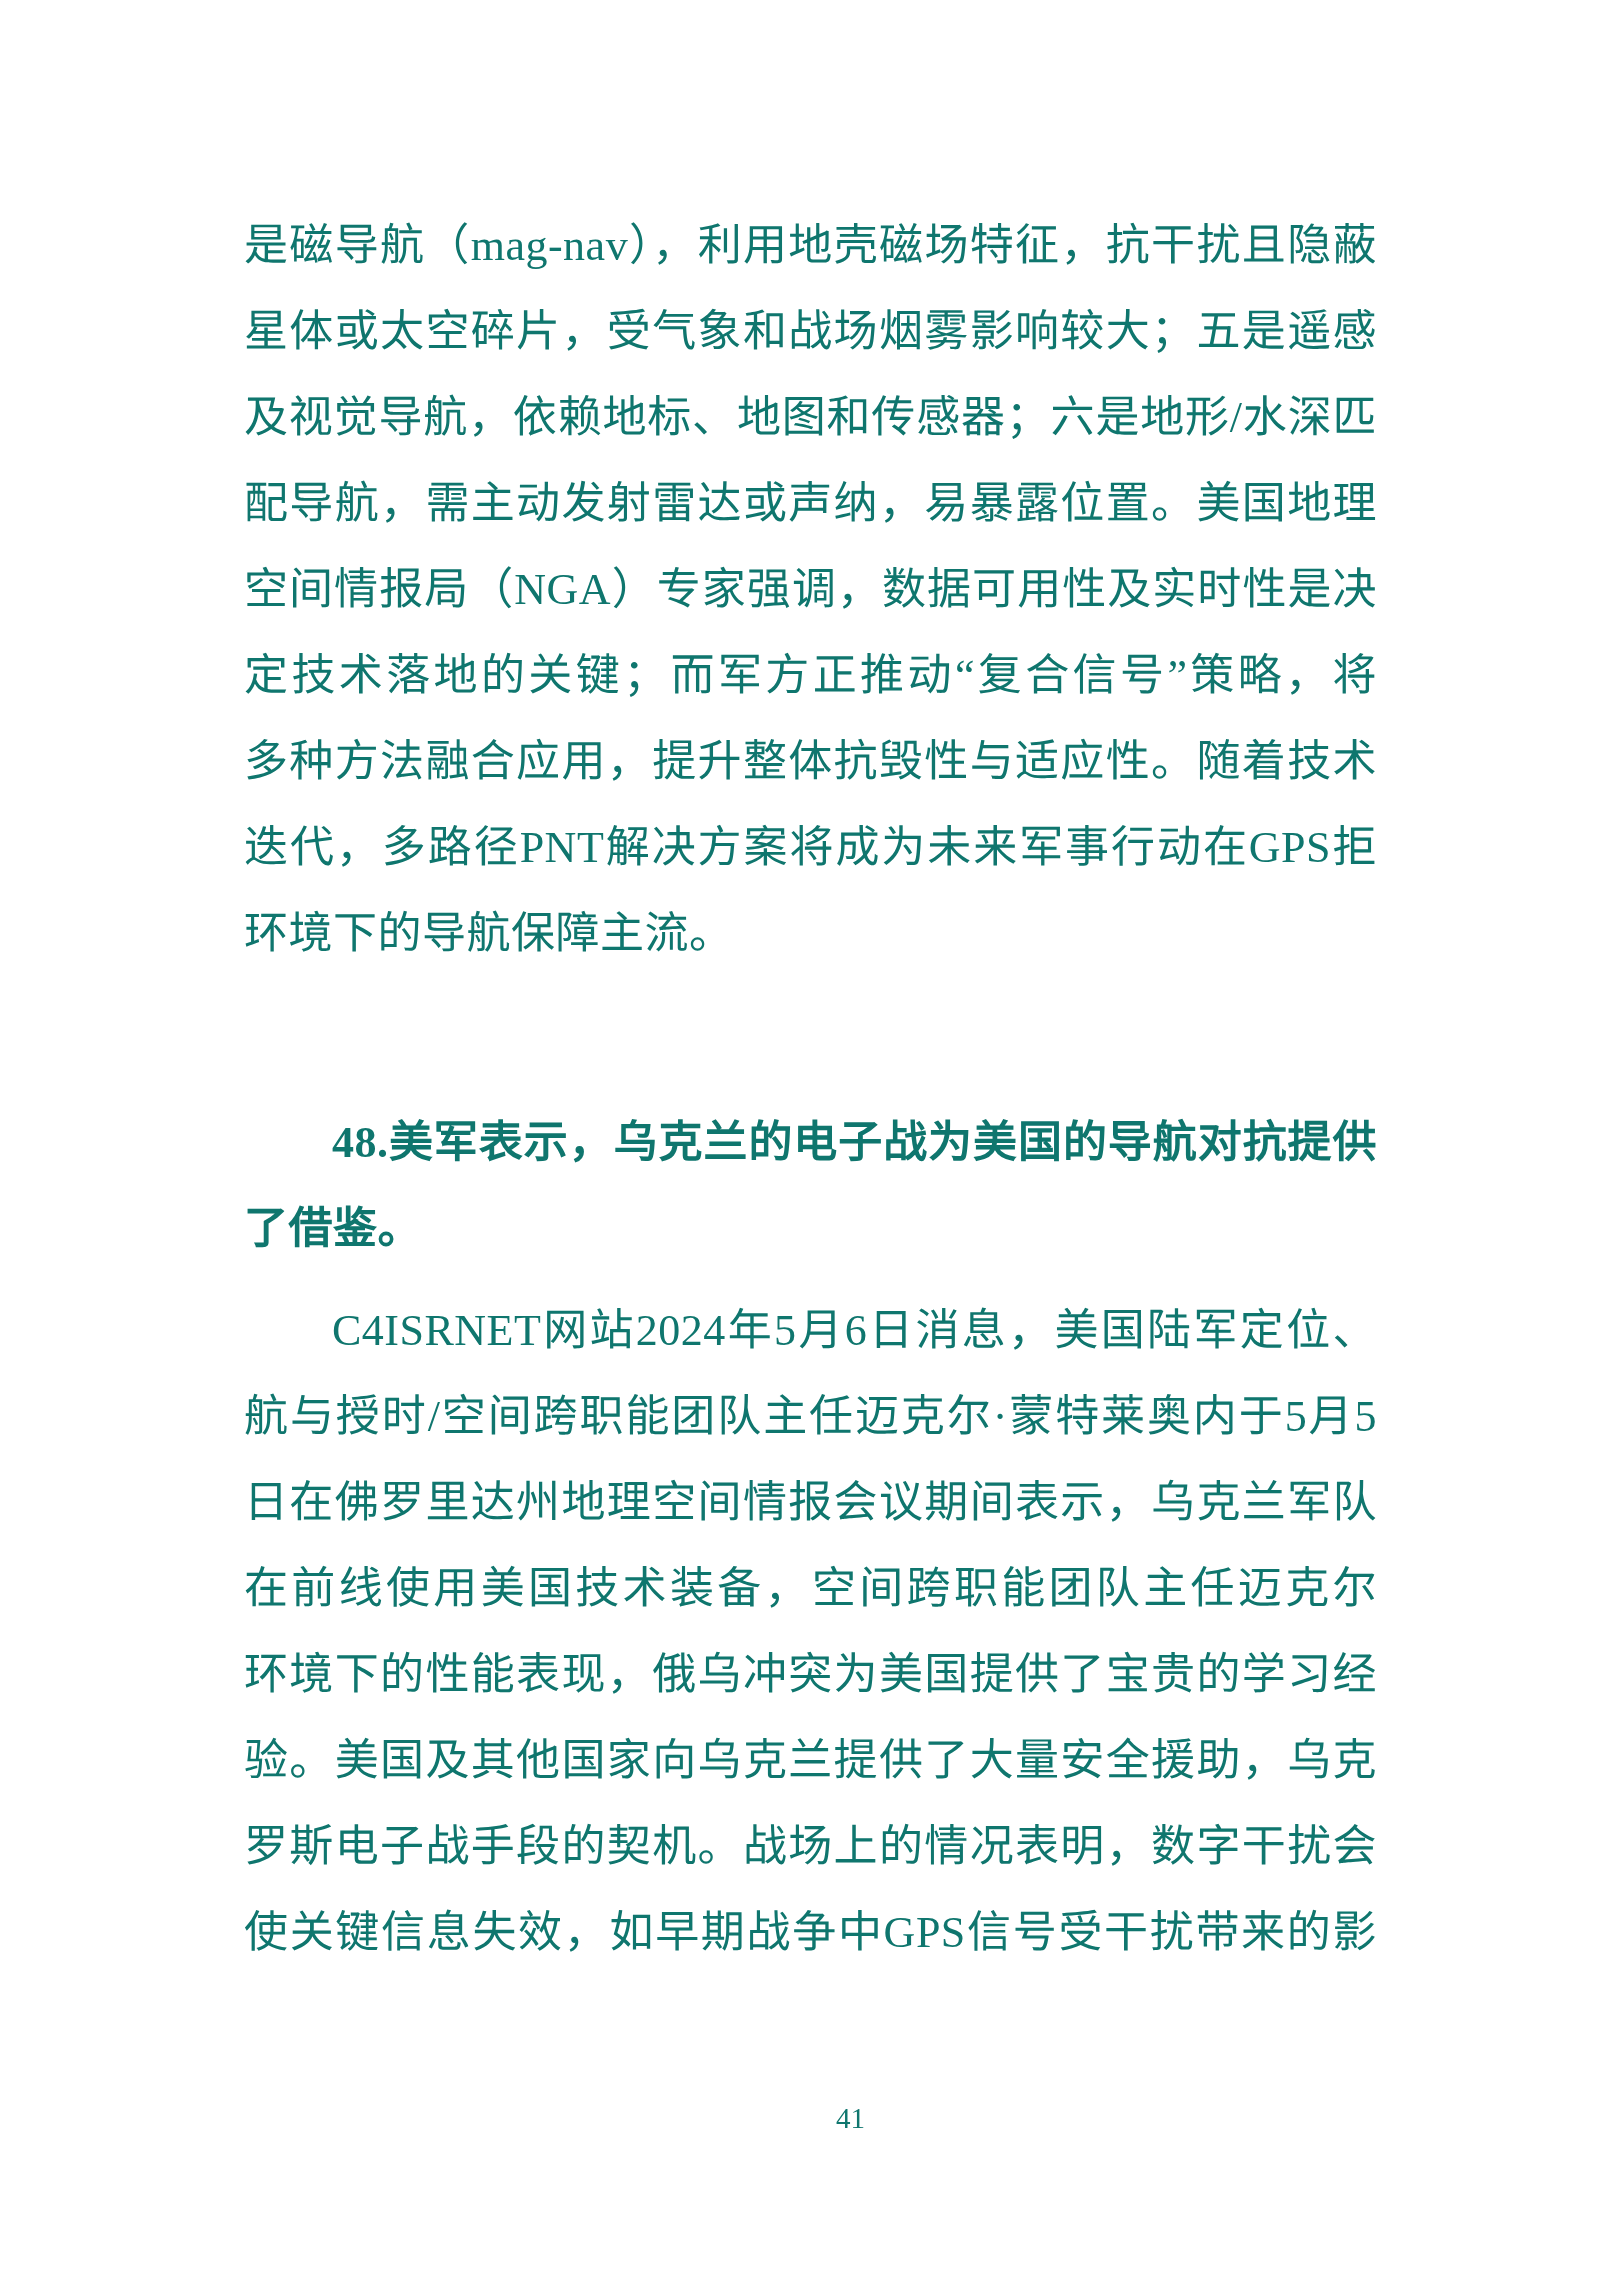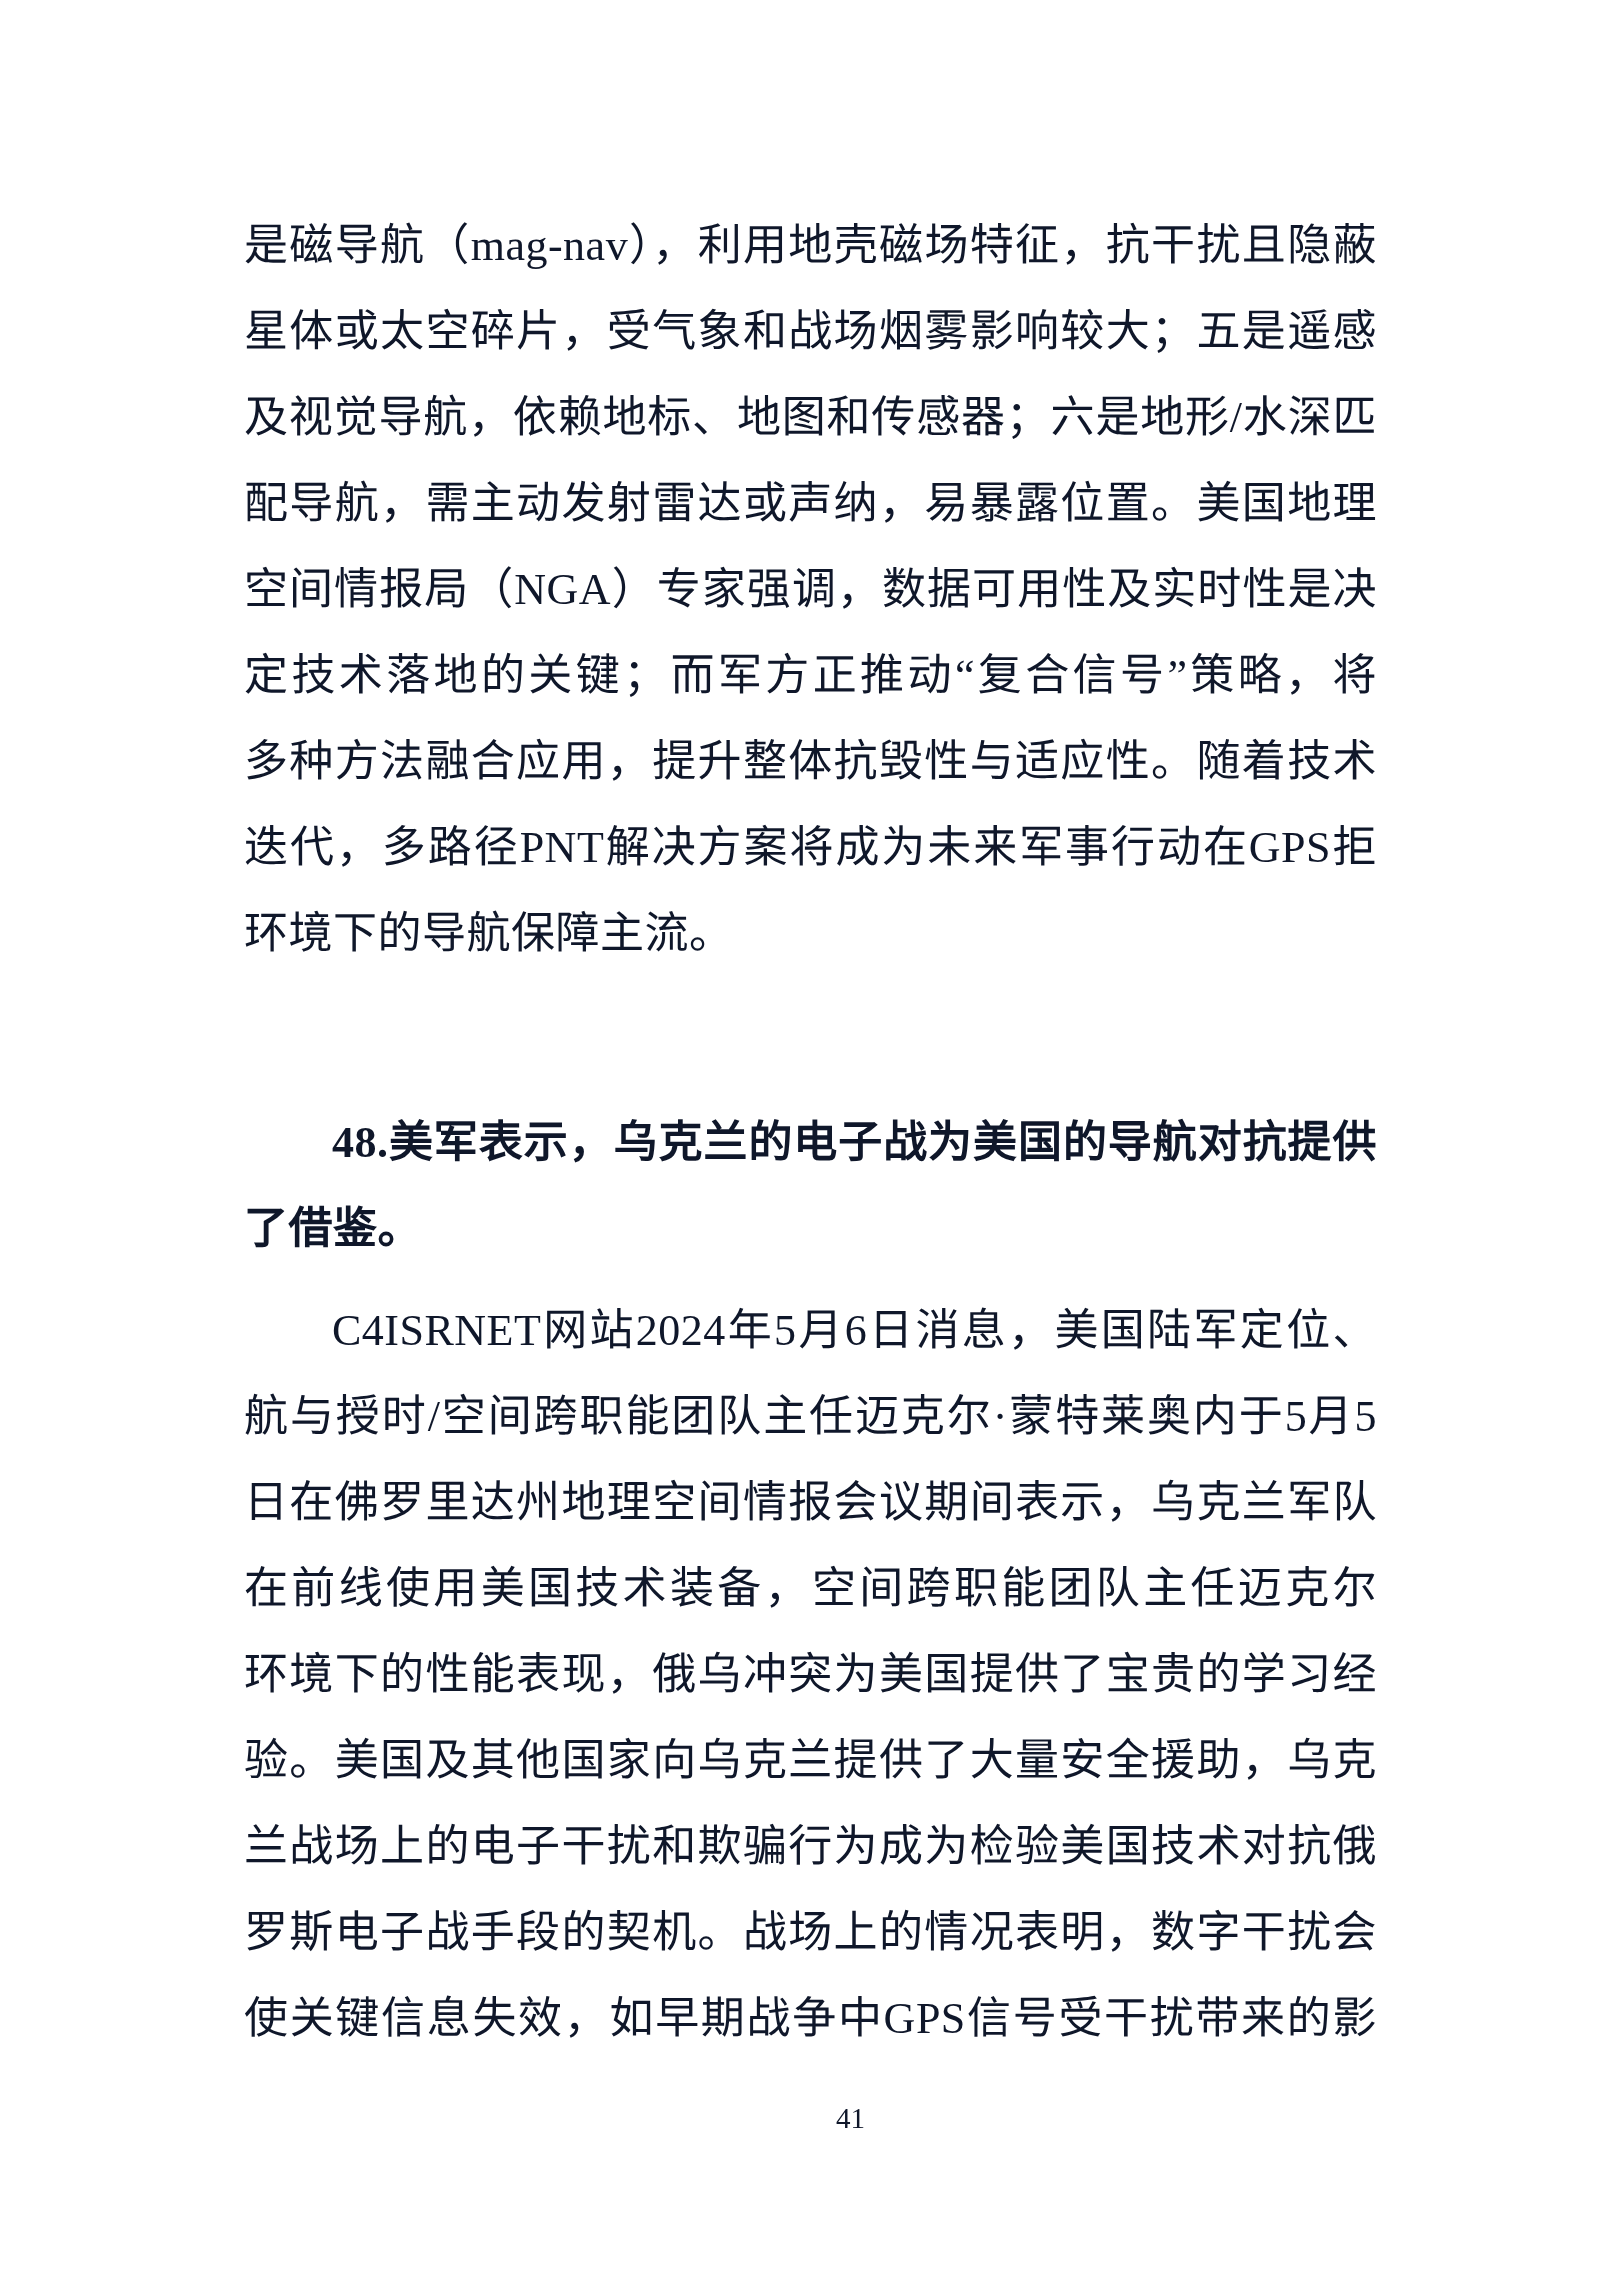--- a/index.html
+++ b/index.html
@@ -6,21 +6,21 @@
     margin: 0;
     padding: 0;
     background: #888;
   }
   .page {
     position: relative;
     width: 1621px;
     height: 2293px;
     margin: 0 auto;
     background: #ffffff;
-    color: #0f172a;
+    color: #0f766e;
     font-family: "Liberation Serif", "DejaVu Serif", serif;
     overflow: hidden;
   }
   .textblock {
     position: absolute;
     left: 244px;
     width: 1133px;
   }
   .para-continued { top: 203px; }
   .heading-block  { top: 1100px; font-weight: bold; }
@@ -75,21 +75,20 @@
     <div class="line flush-left">了借鉴。</div>
   </div>
 
   <div class="textblock para-body">
     <div class="line indent-first">C4ISRNET网站2024年5月6日消息，美国陆军定位、导</div>
     <div class="line">航与授时/空间跨职能团队主任迈克尔·蒙特莱奥内于5月5</div>
     <div class="line">日在佛罗里达州地理空间情报会议期间表示，乌克兰军队</div>
     <div class="line">在前线使用美国技术装备，空间跨职能团队主任迈克尔</div>
     <div class="line">环境下的性能表现，俄乌冲突为美国提供了宝贵的学习经</div>
     <div class="line">验。美国及其他国家向乌克兰提供了大量安全援助，乌克</div>
-    <div class="line">兰战场上的电子干扰和欺骗行为成为检验美国技术对抗俄</div>
     <div class="line">罗斯电子战手段的契机。战场上的情况表明，数字干扰会</div>
     <div class="line">使关键信息失效，如早期战争中GPS信号受干扰带来的影响。</div>
   </div>
 
   <div class="page-number">41</div>
 
 </div>
 
 
 </body></html>

